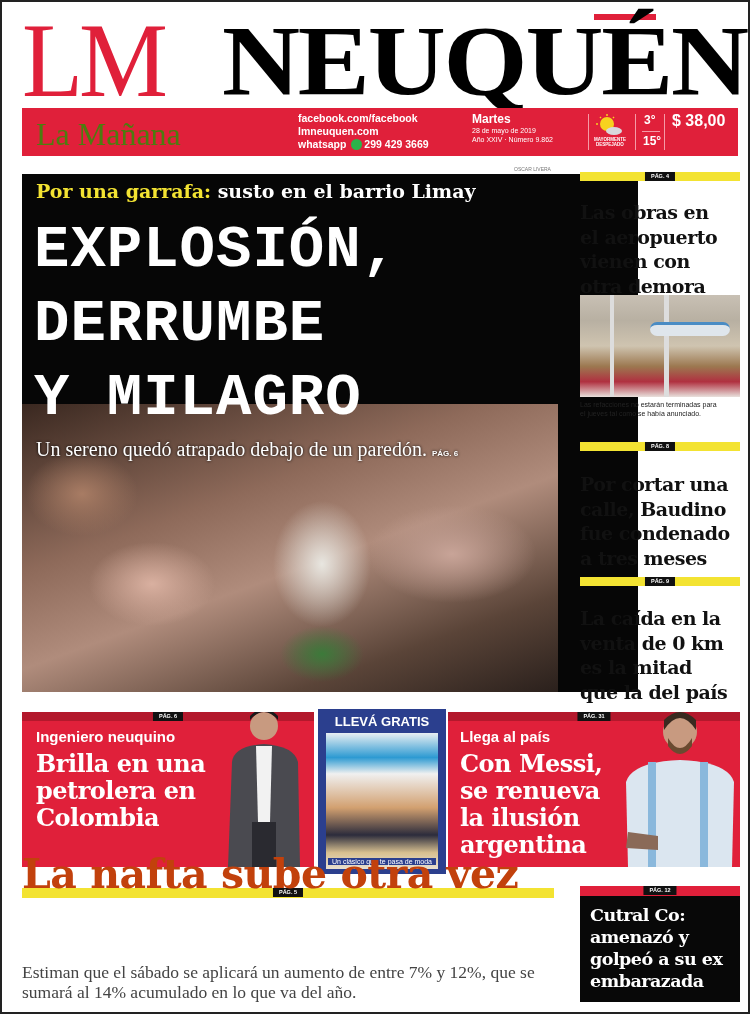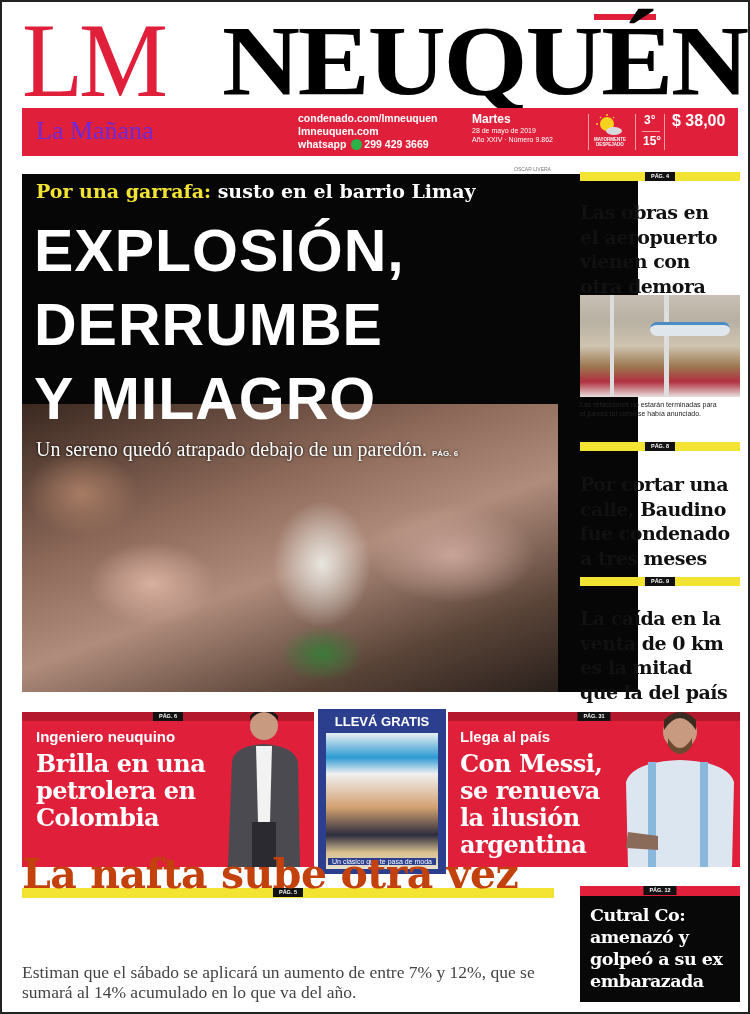--- a/index.html
+++ b/index.html
@@ -4,21 +4,21 @@
 <style>
   * { box-sizing: border-box; margin: 0; padding: 0; }
   body { width: 750px; height: 1014px; background: #fff; font-family: "DejaVu Serif", serif; position: relative; overflow: hidden; border: 2px solid #222; }
   .abs { position: absolute; }
 
   
   .mast-lm { left: 20px; top: 14px; font-family: "Liberation Serif", serif; font-size: 100px; line-height: 90px; color: #e0203a; letter-spacing: -4px; font-weight: normal; transform: scaleY(1.05); }
   .mast-neuquen { left: 220px; top: 14px; font-family: "Liberation Serif", serif; font-size: 100px; line-height: 90px; color: #000; font-weight: bold; letter-spacing: -2px; transform: scaleX(1.08); transform-origin: left; }
   .mast-bar-accent { left: 592px; top: 12px; width: 62px; height: 6px; background: #e0203a; }
   .redbar { left: 20px; top: 106px; width: 716px; height: 48px; background: #e0203a; }
-  .lamanana { left: 34px; top: 114px; font-family: "Liberation Serif", serif; font-size: 26px; color: #6d28d9; }
+  .lamanana { left: 34px; top: 114px; font-family: "Liberation Serif", serif; font-size: 32px; color: #4d7c0f; }
   .contact { left: 296px; top: 110px; font-family: "Liberation Sans", sans-serif; font-size: 10.5px; color: #fff; font-weight: bold; line-height: 13px; }
   .wa-icon { display: inline-block; width: 11px; height: 11px; border-radius: 50%; background: #2bb34a; vertical-align: -2px; margin: 0 2px; }
   .date-block { left: 470px; top: 110px; width: 110px; text-align: left; color: #fff; font-family: "Liberation Sans", sans-serif; }
   .date-day { font-size: 12px; font-weight: bold; }
   .date-line { font-size: 7px; line-height: 9px; }
   .divider-v { width: 1px; background: #f59aa6; }
   .sun-icon { left: 592px; top: 112px; width: 30px; height: 22px; }
   .weather-lbl { left: 588px; top: 135px; width: 40px; font-size: 4.5px; color: #fff; font-family: "Liberation Sans", sans-serif; text-align: center; line-height: 5px; font-weight: bold; }
   .temp { color: #fff; font-family: "Liberation Sans", sans-serif; font-weight: bold; font-size: 12px; }
   .price { left: 670px; top: 110px; color: #fff; font-family: "Liberation Sans", sans-serif; font-weight: bold; font-size: 16px; }
@@ -29,21 +29,21 @@
     background:
       radial-gradient(ellipse 90px 60px at 130px 180px, #d9b0a0 0%, transparent 70%),
       radial-gradient(ellipse 70px 90px at 300px 160px, #e8e6e0 0%, transparent 70%),
       radial-gradient(ellipse 60px 40px at 300px 250px, #3c7a3a 0%, transparent 70%),
       radial-gradient(ellipse 120px 70px at 430px 150px, #c8a498 0%, transparent 70%),
       radial-gradient(ellipse 80px 60px at 60px 90px, #a87c64 0%, transparent 70%),
       linear-gradient(160deg, #3a2820 0%, #8e6a5a 35%, #b08c7c 55%, #5a4438 80%, #2a201c 100%); }
   .credit { right: 8px; top: 0px; font-size: 5px; color: #777; font-family: "Liberation Sans", sans-serif; }
   .kicker { position: absolute; left: 14px; top: 6px; font-family: "DejaVu Serif", serif; font-weight: bold; font-size: 19px; color: #fff; }
   .kicker .hl { color: #f3e332; }
-  .headline { position: absolute; left: 12px; top: 40px; font-family: Liberation Sans, sans-serif; font-weight: bold; font-size: 59px; line-height: 74px; color: #fff; letter-spacing: 1px; }
+  .headline { position: absolute; left: 12px; top: 40px; font-family: Liberation Mono, monospace; font-weight: bold; font-size: 59px; line-height: 74px; color: #fff; letter-spacing: 1px; }
   .subhead { position: absolute; left: 14px; top: 264px; font-family: "Liberation Serif", serif; font-size: 20px; color: #fff; text-shadow: 0 0 3px #000; }
   .subhead .pg { font-family: "Liberation Sans", sans-serif; font-size: 8px; font-weight: bold; }
 
   
   .pagtag { height: 9px; background: #f3e332; position: absolute; }
   .pagtag span { position: absolute; left: 50%; transform: translateX(-50%); top: 0; background: #111; color: #fff; font-size: 5.5px; padding: 1px 6px; font-family: "Liberation Sans", sans-serif; font-weight: bold; line-height: 7px; }
   .pagtag.red { background: #b3182c; }
   .pagtag.dark { background: #e0203a; }
 
   
@@ -74,21 +74,21 @@
 </style>
 </head>
 <body>
 
 <div class="abs mast-lm">LM</div>
 <div class="abs mast-bar-accent"></div>
 <div class="abs mast-neuquen">NEUQUÉN</div>
 <div class="abs redbar"></div>
 <div class="abs lamanana">La Mañana</div>
 <div class="abs contact">
-  <div>condenado.com/lmneuquen</div>
+  <div>facebook.com/facebook</div>
   <div>lmneuquen.com</div>
   <div><span>whatsapp</span> <span class="wa-icon"></span><span>299 429 3669</span></div>
 </div>
 <div class="abs date-block">
   <div class="date-day">Martes</div>
   <div class="date-line">28 de mayo de 2019</div>
   <div class="date-line">Año XXIV · Número 9.862</div>
 </div>
 <div class="abs divider-v" style="left:586px;top:112px;height:36px;"></div>
 <svg class="abs sun-icon" viewBox="0 0 30 22">

